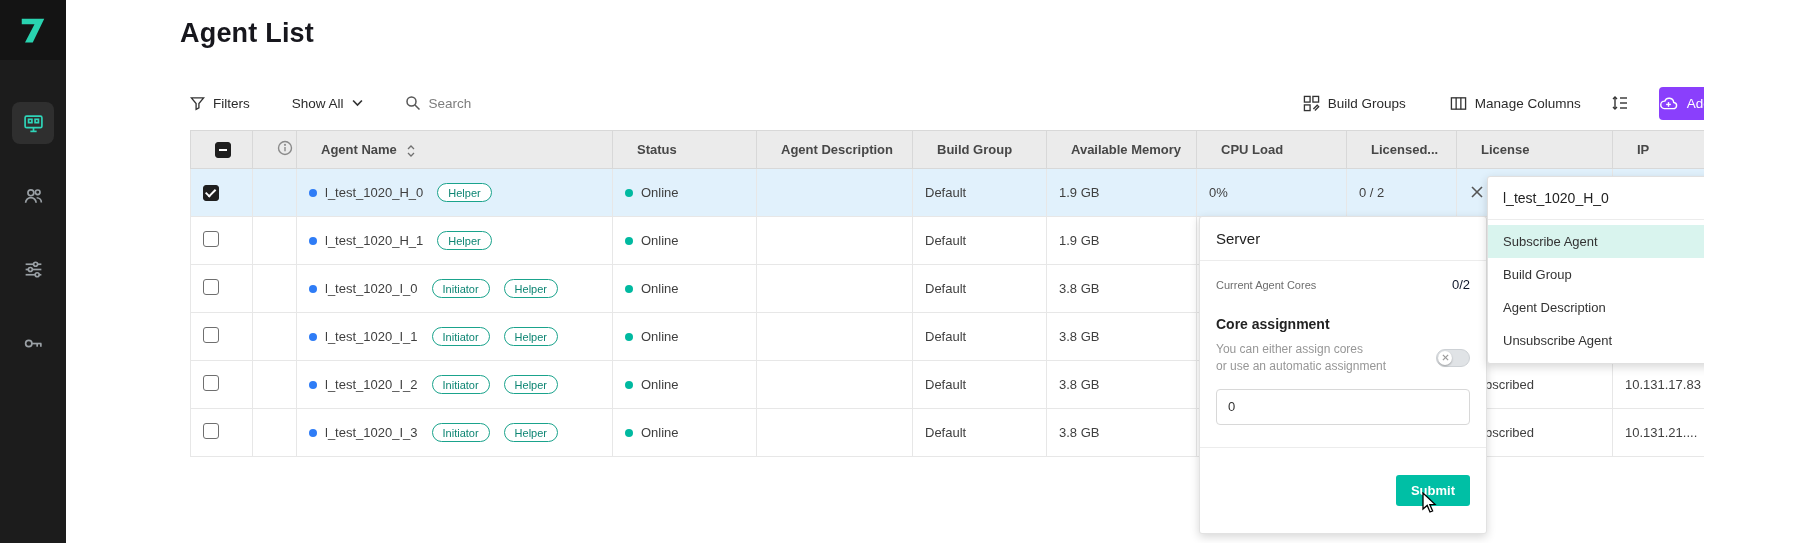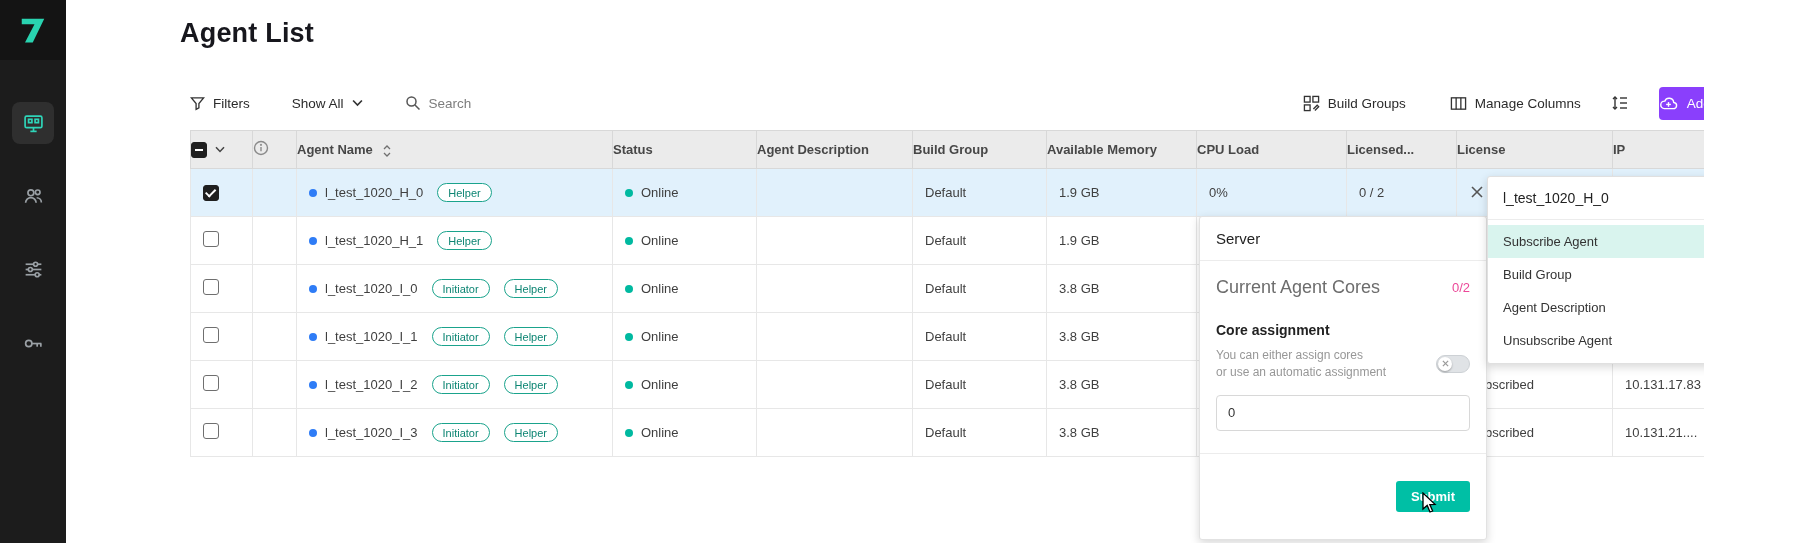--- a/index.html
+++ b/index.html
@@ -29,21 +29,21 @@
   .tb-search input::placeholder { color:#7d7d7d; }
   .tb-right { margin-left:auto; display:flex; align-items:center; gap:30px; }
   .btn-purple { display:flex; align-items:center; gap:9px; background:#8a3ffc; color:#fff; border:none;
                 border-radius:4px; padding:9px 0; font-size:13.5px; font-weight:400; cursor:pointer;
                 font-family:"Liberation Sans", sans-serif; }
 
   
   .table-wrap { position:absolute; left:190px; top:130px; width:1626px; overflow:hidden; }
   table { border-collapse:collapse; table-layout:fixed; width:1706px; }
   th { background:#ebebeb; height:38px; font-size:13px; font-weight:700; color:#474747; text-align:left;
-       padding:0 0; border:1px solid #d8d8d8; white-space:nowrap; overflow:hidden; }
+       padding:0 24px; border:1px solid #d8d8d8; white-space:nowrap; overflow:hidden; }
   td { height:48px; font-size:13px; color:#3f3f3f; padding:0 12px; border:1px solid #e7e7e7;
        background:#fff; white-space:nowrap; overflow:hidden; }
   tr.selected td { background:#e1f1fc; }
   .cell-flex { display:flex; align-items:center; gap:8px; }
 
   .dot { width:8px; height:8px; border-radius:50%; display:inline-block; flex:0 0 auto; }
   .dot-blue { background:#2e7cf6; }
   .dot-teal { background:#00b9a0; }
   .badge { border:1px solid #1aa38c; color:#0d8573; background:#fff; border-radius:11px;
            font-size:11px; padding:2.5px 10px; margin-left:6px; flex:0 0 auto; }
@@ -60,22 +60,22 @@
   .ellipsis-dots { display:inline-flex; gap:3px; cursor:pointer; padding:4px 2px; }
   .ellipsis-dots i { width:4px; height:4px; border-radius:50%; background:#5a5a5a; }
   .close-x { display:inline-flex; cursor:pointer; padding:2px; }
 
   
   .server-popover { position:absolute; left:1199px; top:216px; width:288px; background:#fff;
                     border:1px solid #e2e2e2; border-radius:3px; box-shadow:0 3px 10px rgba(0,0,0,.16); z-index:10; }
   .sp-header { padding:13px 16px; font-size:15px; color:#222; border-bottom:1px solid #ececec; }
   .sp-body { padding:16px 16px 22px; }
   .sp-row { display:flex; justify-content:space-between; align-items:center; margin-bottom:24px; }
-  .sp-row .lbl { font-size:18px; color:#6d6d6d; }
-  .sp-row .val { font-size:13px; color:#ec4899; }
+  .sp-row .lbl { font-size:11px; color:#6d6d6d; }
+  .sp-row .val { font-size:13px; color:#0f172a; }
   .sp-section-label { font-size:14px; font-weight:700; color:#222; margin-bottom:9px; }
   .sp-help-row { display:flex; justify-content:space-between; align-items:center; margin-bottom:14px; }
   .sp-help { font-size:12px; color:#979797; line-height:1.4; }
   .toggle { width:34px; height:18px; border-radius:9px; background:#e0e3e6; border:1px solid #cdd1d5;
             position:relative; cursor:pointer; flex:0 0 auto; }
   .knob { position:absolute; left:1px; top:1px; width:14px; height:14px; border-radius:50%; background:#fff;
           box-shadow:0 1px 2px rgba(0,0,0,.3); display:flex; align-items:center; justify-content:center; }
   .sp-input { width:100%; height:36px; border:1px solid #d8d8d8; border-radius:4px; padding:0 11px;
               font-size:13px; color:#333; outline:none; font-family:"Liberation Sans", sans-serif; }
   .sp-footer { border-top:1px solid #ececec; padding:27px 16px; display:flex; justify-content:flex-end; }

